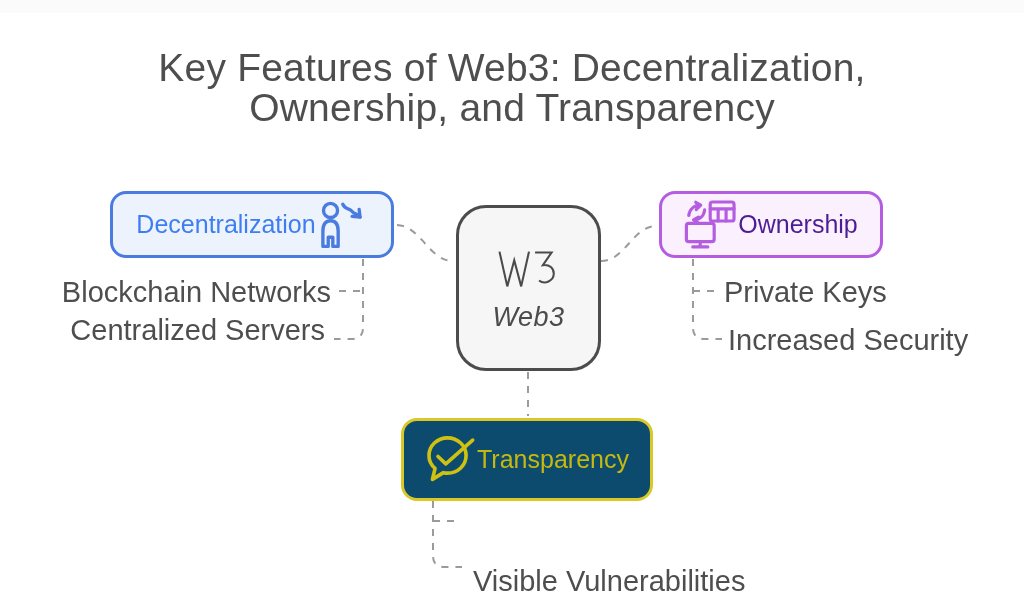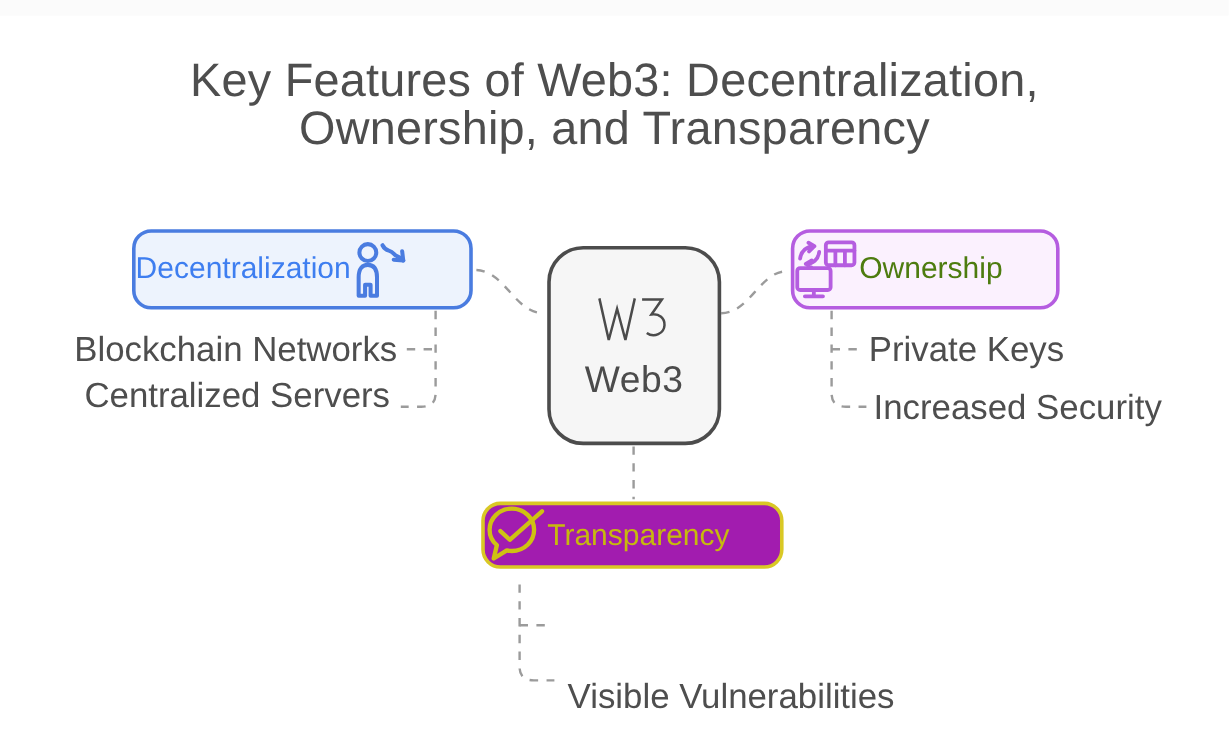--- a/index.html
+++ b/index.html
@@ -28,51 +28,51 @@
     position: absolute; left: 0; top: 0; width: 1024px; height: 614px;
     pointer-events: none;
   }
   svg.connectors path {
     fill: none; stroke: #9b9b9b; stroke-width: 2;
     stroke-dasharray: 7 7; stroke-linejoin: round;
   }
 
   .node {
     position: absolute; box-sizing: border-box;
-    display: flex; align-items: center; 
+    display: flex; align-items: center; justify-content: center;
     border: 3px solid; border-radius: 16px;
   }
   .node-label { font-size: 25px; font-weight: 400; white-space: nowrap; }
 
   .node-decentralization {
     left: 110px; top: 191px; width: 284px; height: 67px;
     background: #edf3fd; border-color: #4a7ce0;
   }
   .node-decentralization .node-label { color: #3e7ef0; }
 
   .node-ownership {
     left: 659px; top: 191px; width: 224px; height: 67px;
     background: #fbf1fe; border-color: #b55de0;
   }
-  .node-ownership .node-label { color: #4d7c0f; }
+  .node-ownership .node-label { color: #4c1d95; }
 
   .node-transparency {
-    left: 401px; top: 418px; width: 252px; height: 56px;
-    background: #a21caf; border-color: #d9c825;
+    left: 401px; top: 418px; width: 252px; height: 83px;
+    background: #0c4a6e; border-color: #d9c825;
   }
   .node-transparency .node-label { color: #c6b90e; }
 
   .center-node {
     position: absolute; left: 456px; top: 205px;
     width: 145px; height: 166px; box-sizing: border-box;
     background: #f6f6f6; border: 3px solid #4c4c4c; border-radius: 30px;
     display: flex; flex-direction: column; align-items: center; justify-content: center;
     gap: 8px;
   }
-  .web3-label { font-size: 31px; color: #4b4b4b; letter-spacing: 0.5px; }
+  .web3-label { font-size: 27px; color: #4b4b4b; letter-spacing: 0.5px; font-style: italic; }
 
   .leaf {
     position: absolute; white-space: nowrap;
     font-size: 29px; line-height: 28px; color: #4e4e4e;
   }
   .leaf-blockchain   { right: 693px; top: 278px; }
   .leaf-servers      { right: 699px; top: 316px; }
   .leaf-privatekeys  { left: 724px;  top: 278px; }
   .leaf-security     { left: 728px;  top: 326px; }
   .leaf-verifiability{ left: 470px;  top: 508px; }

